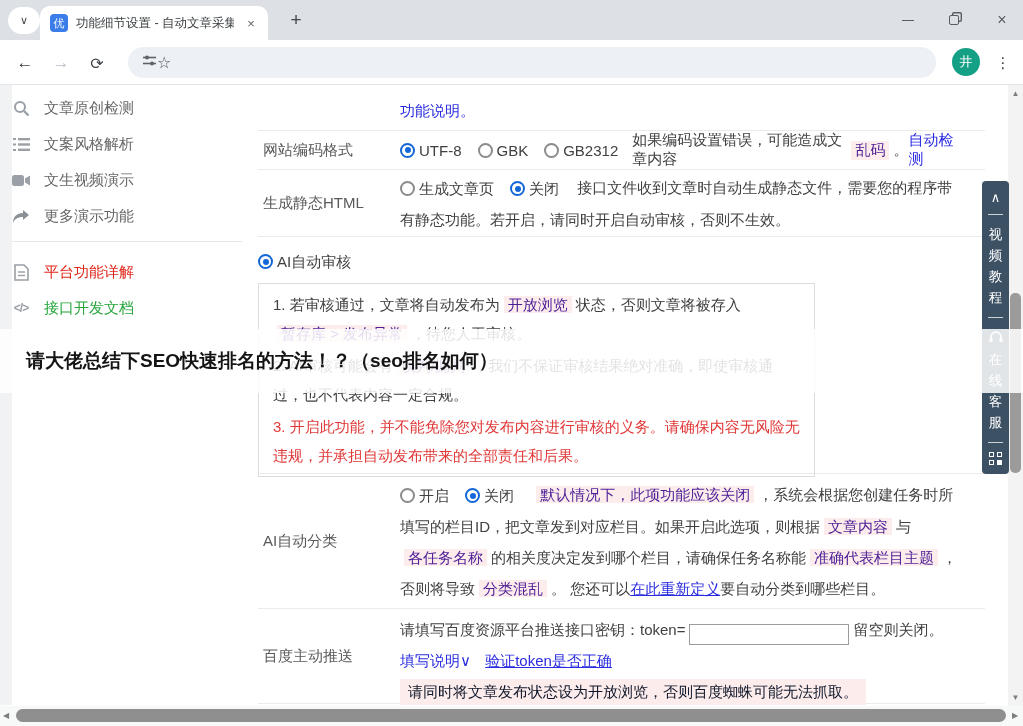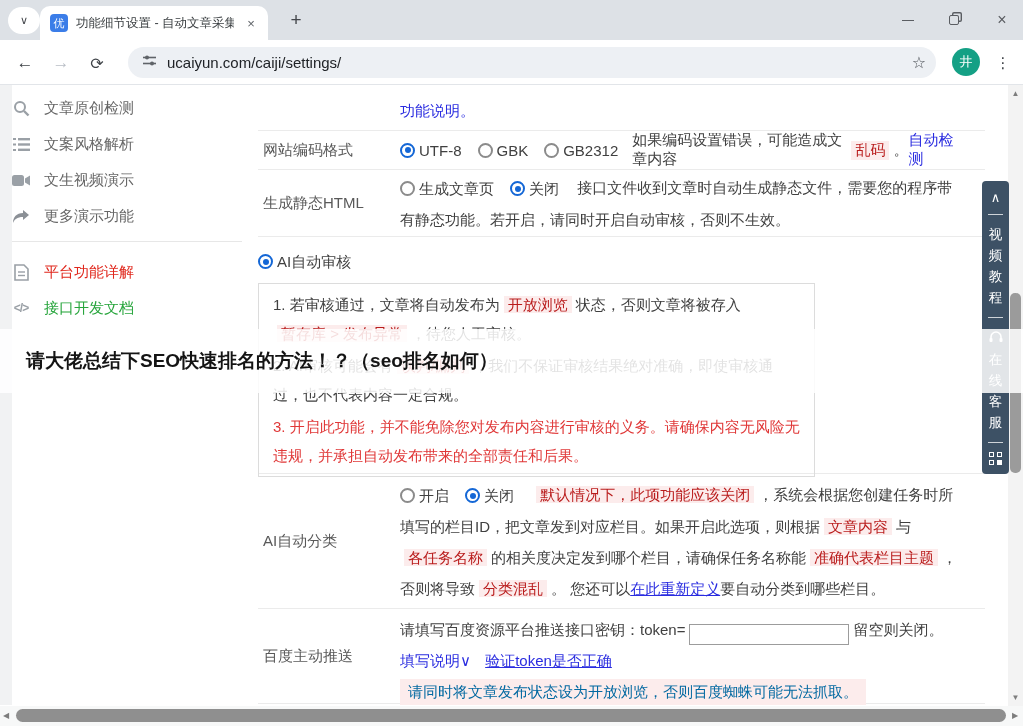--- a/index.html
+++ b/index.html
@@ -63,23 +63,23 @@
   .row-content { flex:1; padding-right:26px; line-height:31px; }
   .r0 { height:46px; } .r0 .row-content { padding-top:10px; }
   .r1 { height:39px; } .r1 .row-content { display:flex; align-items:center; line-height:normal; }
   .r2 { height:67px; } .r2 .row-content { padding-top:2px; }
   .r3 { height:237px; } .r3 .row-content { padding-top:8px; }
   .r4 { height:135px; } .r4 .row-content { padding-top:5px; }
   .r5 { height:95px; } .r5 .row-content { padding-top:5px; }
 
   .link { color:#2a2ce0; cursor:pointer; }
   .link.u { text-decoration:underline; }
-  .hl { color:#b91c1c; background:#fcecec; padding:0 4px; margin:0 4px; white-space:nowrap; }
+  .hl { color:#4c1d95; background:#fcecec; padding:0 4px; margin:0 4px; white-space:nowrap; }
   .red-text { color:#e03838; }
-  .note-pill { display:inline-block; color:#0369a1; background:#fcecec; padding:0 8px; line-height:26px; }
+  .note-pill { display:inline-block; color:#0f172a; background:#fcecec; padding:0 8px; line-height:26px; }
 
   .radio-group { display:inline-flex; align-items:center; gap:16px; margin-right:14px; vertical-align:-3px; }
   .radio-opt { display:inline-flex; align-items:center; gap:4px; cursor:pointer; white-space:nowrap; }
   .rb { width:15px; height:15px; border-radius:50%; border:2px solid #8b8b8b; background:#fff; position:relative; flex:0 0 15px; }
   .rb.on { border-color:#1467d6; }
   .rb.on::after { content:""; position:absolute; left:2.5px; top:2.5px; width:6px; height:6px;
                   border-radius:50%; background:#1467d6; }
 
   .audit-box { border:1px solid #dcdcdc; margin-top:6px; padding:3px 14px; width:557px; line-height:29px; }
   .audit-box p { margin:3px 0; }
@@ -144,21 +144,20 @@
   <span>
     <svg width="15" height="15" viewBox="0 0 15 15">
         <g stroke="#5f6368" stroke-width="1.6" fill="none">
       <line x1="1" y1="4.5" x2="14" y2="4.5"></line>
           <line x1="1" y1="10.5" x2="14" y2="10.5"></line>
     </g>
         <circle cx="5" cy="4.5" r="2" fill="#5f6368"></circle>
         <circle cx="10" cy="10.5" r="2" fill="#5f6368"></circle>
       </svg>
   </span>
-  <span class="url-text">ucaiyun.com/caiji/settings/</span>
   <span class="star">☆</span>
 </div>
 <div class="avatar">井</div>
 <div class="dots">⋮</div>
 
 <div class="page">
   <div class="left-strip"></div>
 
   <div class="sidebar">
     <div class="side-item">

